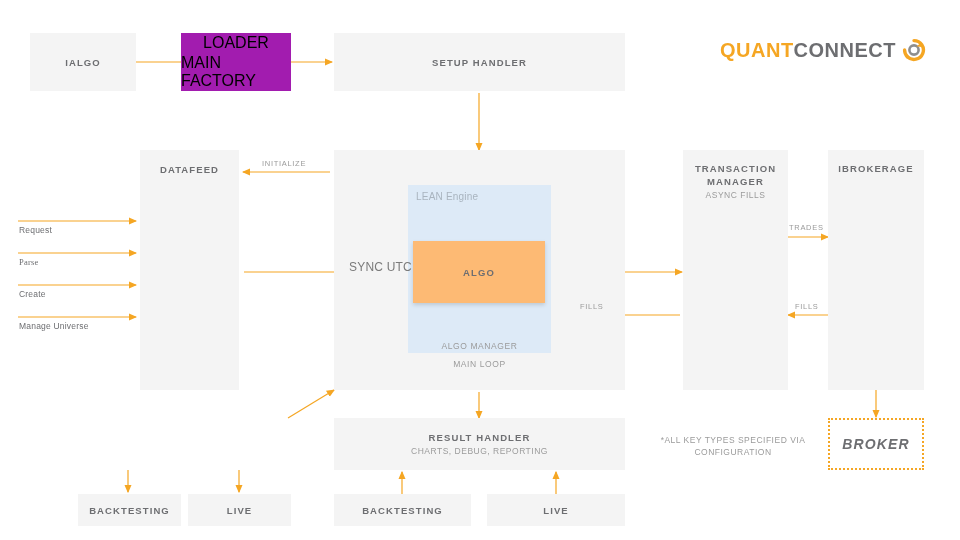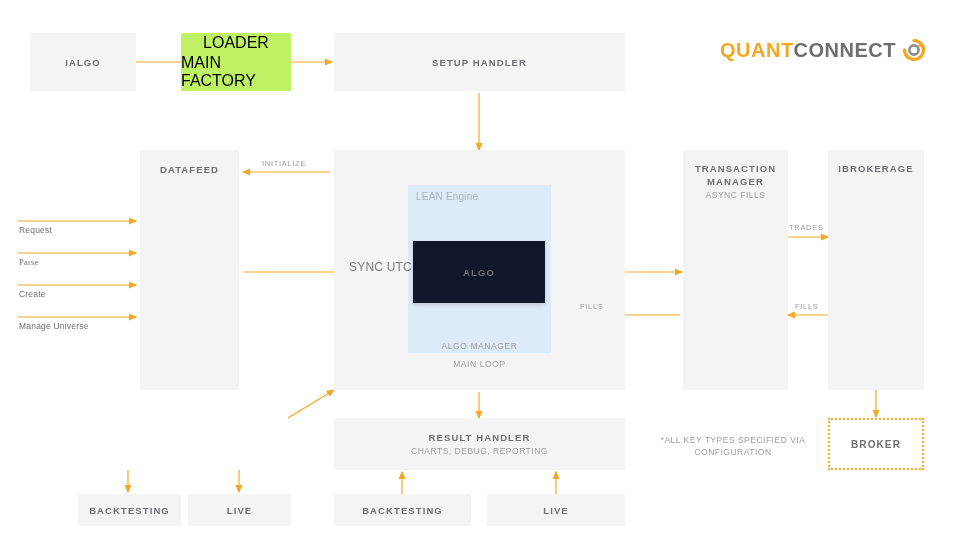--- a/index.html
+++ b/index.html
@@ -41,62 +41,62 @@
   }
 
   
   .vcenter{justify-content:center;}
   
   .vtop{justify-content:flex-start;}
 
   
   .split{
     position:absolute;
-    background:#bef264;
+    background:#a21caf;
     display:flex;
     flex-direction:column;
     justify-content:space-around;
     align-items:center;
     box-sizing:border-box;
   }
 
   
   .lean-panel{
     position:absolute;
     background:#ddeaf7;
   }
   .lean-label{
     position:absolute;
     font-size:10px;
     color:#a9b4bf;
     letter-spacing:.2px;
   }
   .algo-box{
     position:absolute;
-    background:#0f172a;
+    background:#fdba74;
     box-shadow:0 2px 4px rgba(0,0,0,.14);
     display:flex;align-items:center;justify-content:center;
   }
   .algo-box span{
     font-size:9.5px;font-weight:bold;letter-spacing:1.2px;color:#6d6e71;
   }
   .panel-cap{
     position:absolute;
     font-size:8.5px;color:#9b9b9b;letter-spacing:.6px;text-align:center;
   }
 
   
   .dotted{
     position:absolute;
     border:2px dotted #f5a623;
     background:#ffffff;
     display:flex;align-items:center;justify-content:center;
     box-sizing:border-box;
   }
-  .dotted span{font-size:10px;font-weight:bold;letter-spacing:1.1px;color:#6d6e71;}
+  .dotted span{font-size:14px;font-weight:bold;letter-spacing:1.1px;color:#6d6e71;font-style:italic;}
 
   
   .ftext{
     position:absolute;
     font-size:8.5px;
     color:#9b9b9b;
     letter-spacing:.5px;
     text-align:center;
     line-height:12px;
   }

